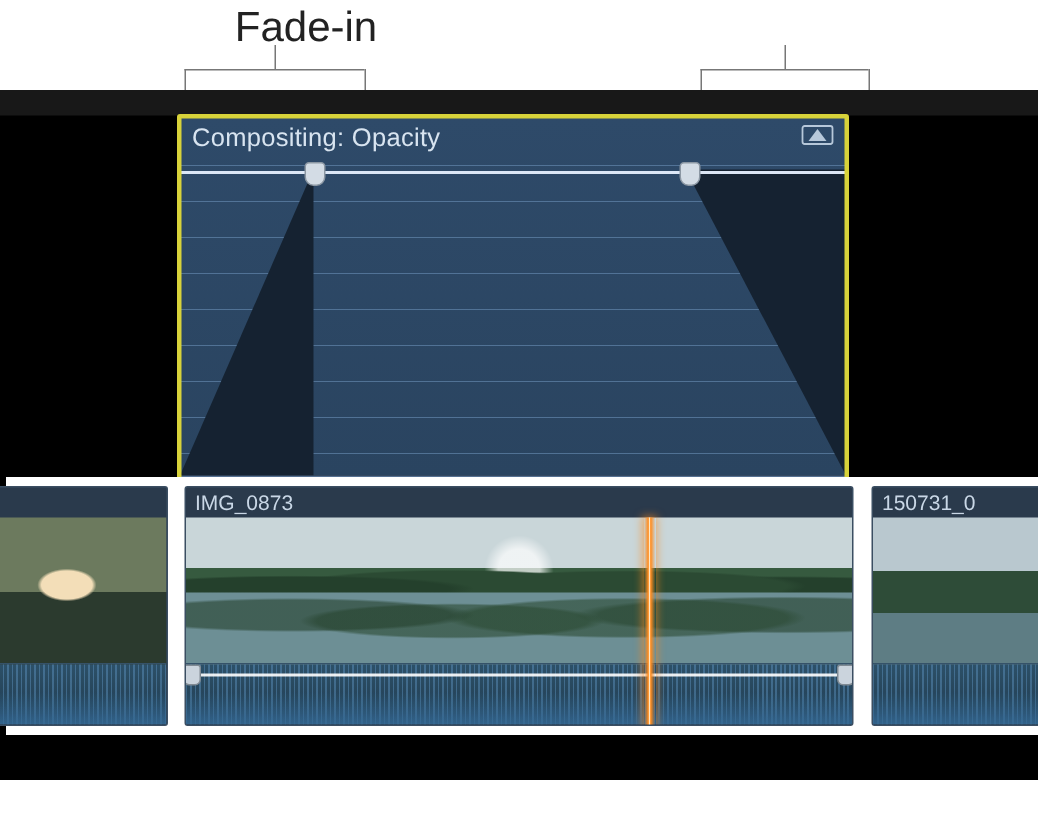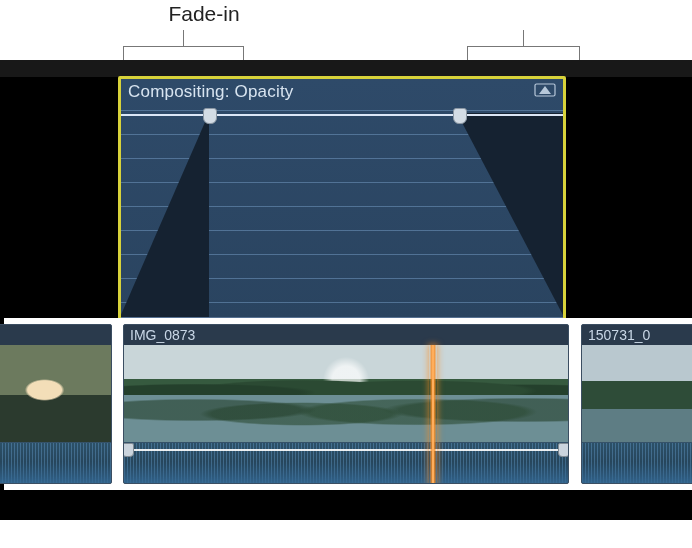--- a/index.html
+++ b/index.html
@@ -13,21 +13,21 @@
   }
   .canvas {
     position: relative;
     width: 692px;
     height: 548px;
   }
 
   
   .anno-label {
     position: absolute;
-    font-size: 21px;
+    font-size: 28px;
     color: #222;
     text-align: center;
   }
   
   .anno-line { position: absolute; background: #777; }
 
   
   .app-dark {
     position: absolute;
     left: 0; top: 60px;

